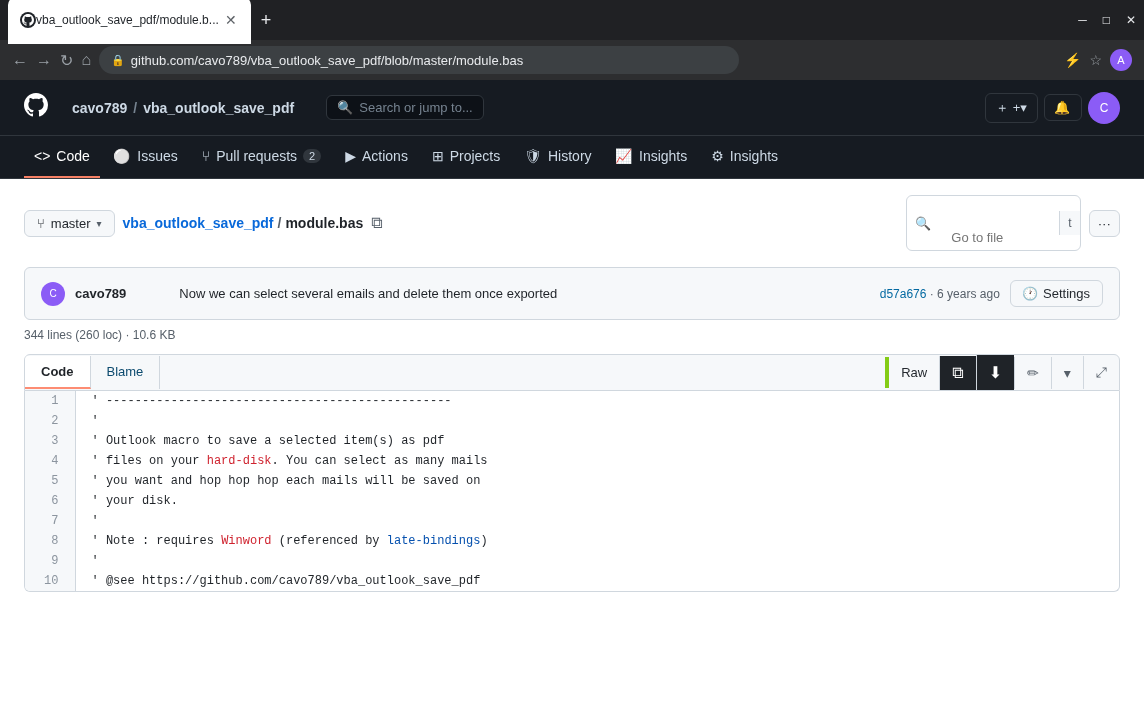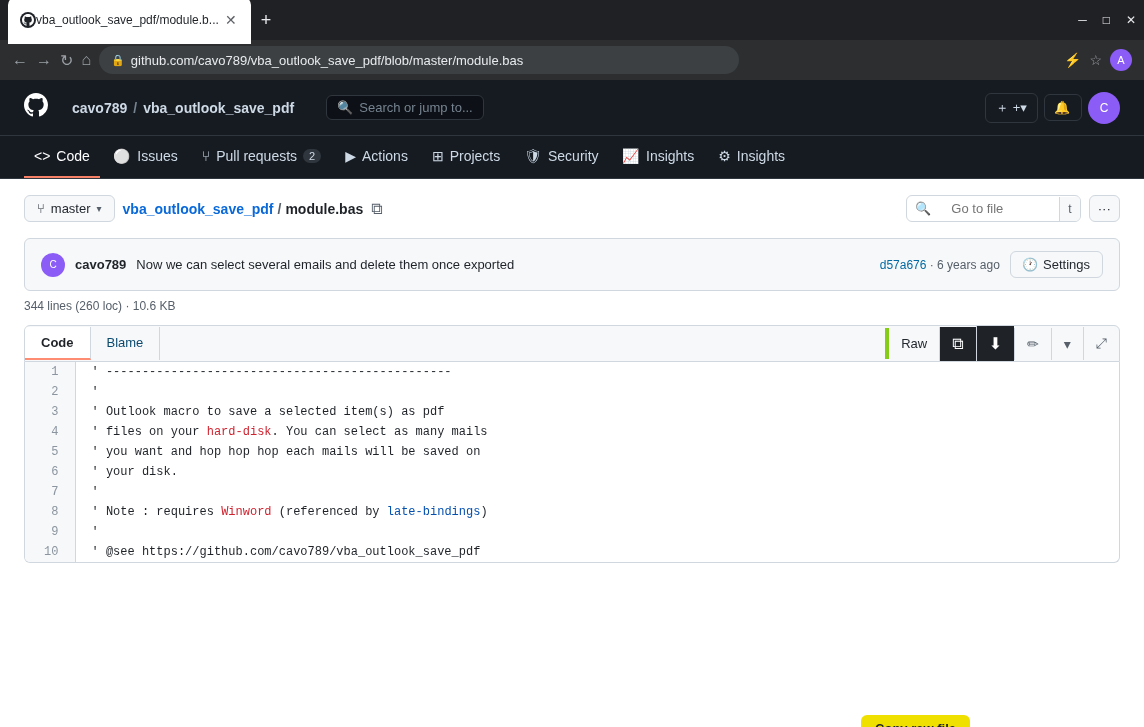--- a/index.html
+++ b/index.html
@@ -43,29 +43,29 @@
 
     
     .file-nav { display: flex; align-items: center; gap: 8px; margin-bottom: 16px; }
     .branch-btn { display: flex; align-items: center; gap: 6px; border: 1px solid #d0d7de; border-radius: 6px; padding: 5px 12px; cursor: pointer; font-size: 13px; color: #24292f; background: #f6f8fa; }
     .branch-btn .chevron { font-size: 10px; color: #57606a; }
     .file-path { display: flex; align-items: center; gap: 4px; font-size: 14px; font-weight: 600; color: #0969da; }
     .file-path span { color: #57606a; }
     .file-path .current { color: #1f2328; }
     .copy-btn { color: #57606a; cursor: pointer; border: none; background: none; font-size: 16px; }
     .go-to-file { margin-left: auto; display: flex; align-items: center; border: 1px solid #d0d7de; border-radius: 6px; overflow: hidden; }
-    .go-to-file input { border: none; padding: 5px 12px; font-size: 13px; color: #57606a; outline: none; width: 200px; }
+    .go-to-file input { border: none; padding: 5px 12px; font-size: 13px; color: #57606a; outline: none; width: 200px; margin-top: 29px; }
     .go-to-file .shortcut { border-left: 1px solid #d0d7de; padding: 5px 8px; background: #f6f8fa; color: #57606a; font-size: 12px; }
     .more-btn { border: 1px solid #d0d7de; border-radius: 6px; padding: 5px 8px; background: #f6f8fa; cursor: pointer; color: #24292f; }
 
     
     .commit-bar { display: flex; align-items: center; gap: 10px; padding: 12px 16px; border: 1px solid #d0d7de; border-radius: 6px; margin-bottom: 8px; background: #f6f8fa; }
     .commit-avatar { width: 24px; height: 24px; border-radius: 50%; background: #8b5cf6; display: flex; align-items: center; justify-content: center; color: white; font-size: 10px; }
     .commit-author { font-weight: 600; font-size: 13px; color: #1f2328; }
-    .commit-message { font-size: 13px; color: #1f2328; }
+    .commit-message { font-size: 13px; color: #1f2328; margin-left: 43px; }
     .commit-hash { margin-left: auto; font-size: 12px; color: #57606a; }
     .history-btn { display: flex; align-items: center; gap: 4px; padding: 5px 12px; border: 1px solid #d0d7de; border-radius: 6px; background: #f6f8fa; cursor: pointer; font-size: 13px; color: #24292f; }
 
     
     .file-stats { font-size: 12px; color: #57606a; margin-bottom: 12px; }
 
     
     .copy-raw-tooltip { position: absolute; background: #f0e000; color: #1f2328; padding: 6px 14px; border-radius: 6px; font-size: 13px; font-weight: 600; z-index: 100; top: 390px; right: 150px; }
 
     
@@ -168,21 +168,21 @@
   <a class="nav-item">
     <span>▶</span>
     <span>Actions</span>
   </a>
   <a class="nav-item">
     <span>⊞</span>
     <span>Projects</span>
   </a>
   <a class="nav-item">
     <span>🛡</span>
-    <span>Security</span>
+    <span>History</span>
   </a>
   <a class="nav-item">
     <span>📈</span>
     <span>Insights</span>
   </a>
   <a class="nav-item">
     <span>⚙</span>
     <span>Insights</span>
   </a>
 </div>

